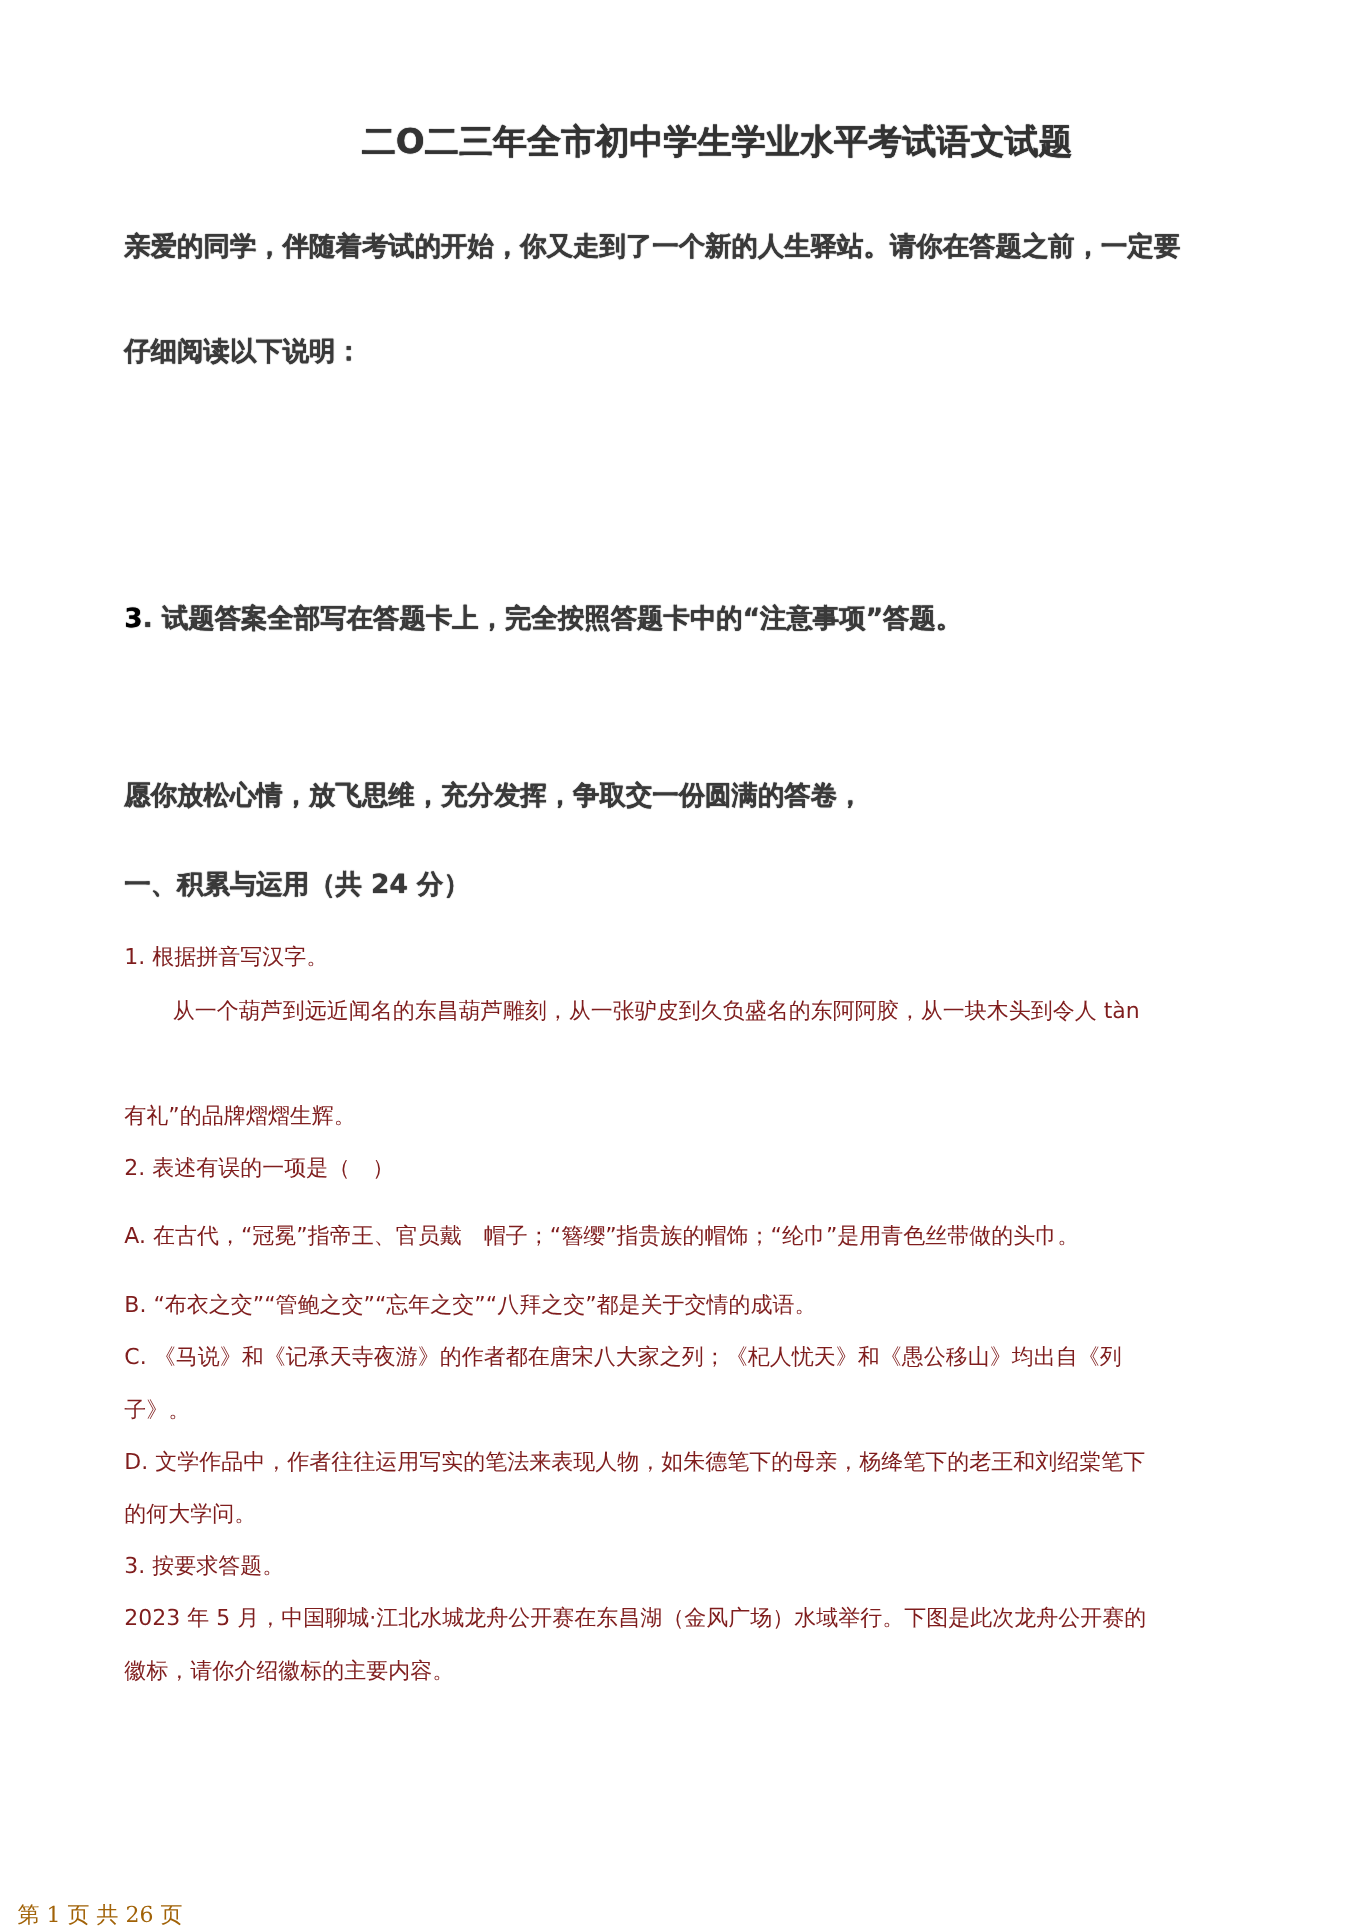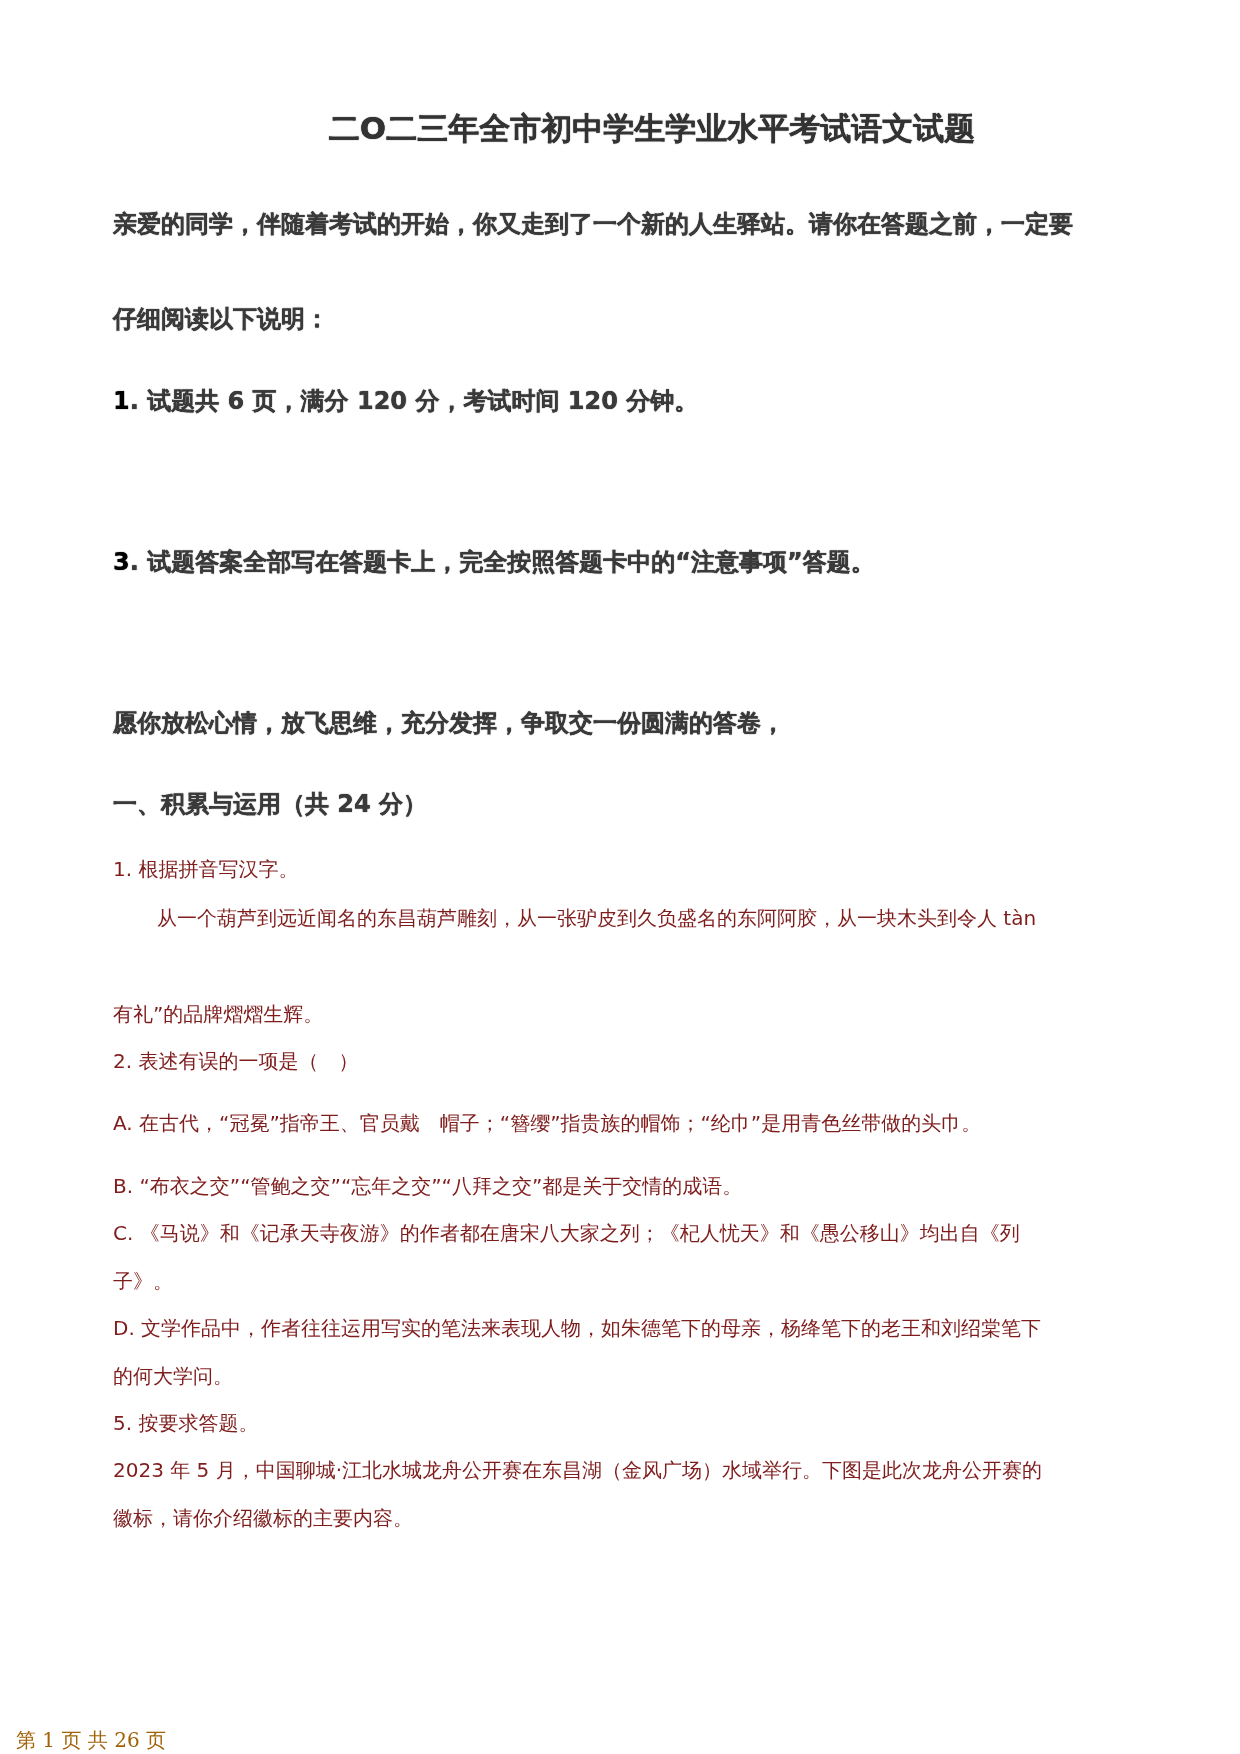--- a/index.html
+++ b/index.html
@@ -32,41 +32,38 @@
 </head>
 <body>
 
 <div class="page">
 
   <div class="title">二O二三年全市初中学生学业水平考试语文试题</div>
 
   <div class="bold-line" style="top:208px;">亲爱的同学，伴随着考试的开始，你又走到了一个新的人生驿站。请你在答题之前，一定要</div>
   <div class="bold-line" style="top:303px;">仔细阅读以下说明：</div>
 
-  <div class="bold-line" style="top:385px;">
-    <span class="num">1</span><span>. 试题共 6 页，满分 120 分，考试时间 120 分钟。</span>
-  </div>
   <div class="bold-line" style="top:546px;">
     <span class="num">3</span><span>. 试题答案全部写在答题卡上，完全按照答题卡中的“注意事项”答题。</span>
   </div>
 
   <div class="bold-line" style="top:707px;">愿你放松心情，放飞思维，充分发挥，争取交一份圆满的答卷，</div>
 
   <div class="bold-line" style="top:788px;">一、积累与运用（共 24 分）</div>
 
   <div class="norm sans" style="top:856px;">1. 根据拼音写汉字。</div>
   <div class="norm indent sans" style="top:905px;">从一个葫芦到远近闻名的东昌葫芦雕刻，从一张驴皮到久负盛名的东阿阿胶，从一块木头到令人 tàn</div>
   <div class="norm sans" style="top:1001px;">有礼”的品牌熠熠生辉。</div>
 
   <div class="norm sans" style="top:1048px;">2. 表述有误的一项是（　）</div>
   <div class="norm sans" style="top:1110px;">A. 在古代，“冠冕”指帝王、官员戴　帽子；“簪缨”指贵族的帽饰；“纶巾”是用青色丝带做的头巾。</div>
   <div class="norm sans" style="top:1173px;">B. “布衣之交”“管鲍之交”“忘年之交”“八拜之交”都是关于交情的成语。</div>
   <div class="norm sans" style="top:1220px;">C. 《马说》和《记承天寺夜游》的作者都在唐宋八大家之列；《杞人忧天》和《愚公移山》均出自《列</div>
   <div class="norm sans" style="top:1268px;">子》。</div>
   <div class="norm sans" style="top:1315px;">D. 文学作品中，作者往往运用写实的笔法来表现人物，如朱德笔下的母亲，杨绛笔下的老王和刘绍棠笔下</div>
   <div class="norm sans" style="top:1363px;">的何大学问。</div>
 
-  <div class="norm sans" style="top:1410px;">5. 按要求答题。</div>
+  <div class="norm sans" style="top:1410px;">3. 按要求答题。</div>
   <div class="norm sans" style="top:1457px;">2023 年 5 月，中国聊城·江北水城龙舟公开赛在东昌湖（金风广场）水域举行。下图是此次龙舟公开赛的</div>
   <div class="norm sans" style="top:1505px;">徽标，请你介绍徽标的主要内容。</div>
 
   <div class="footer">第 1 页 共 26 页</div>
 </div>
 
 </body></html>

